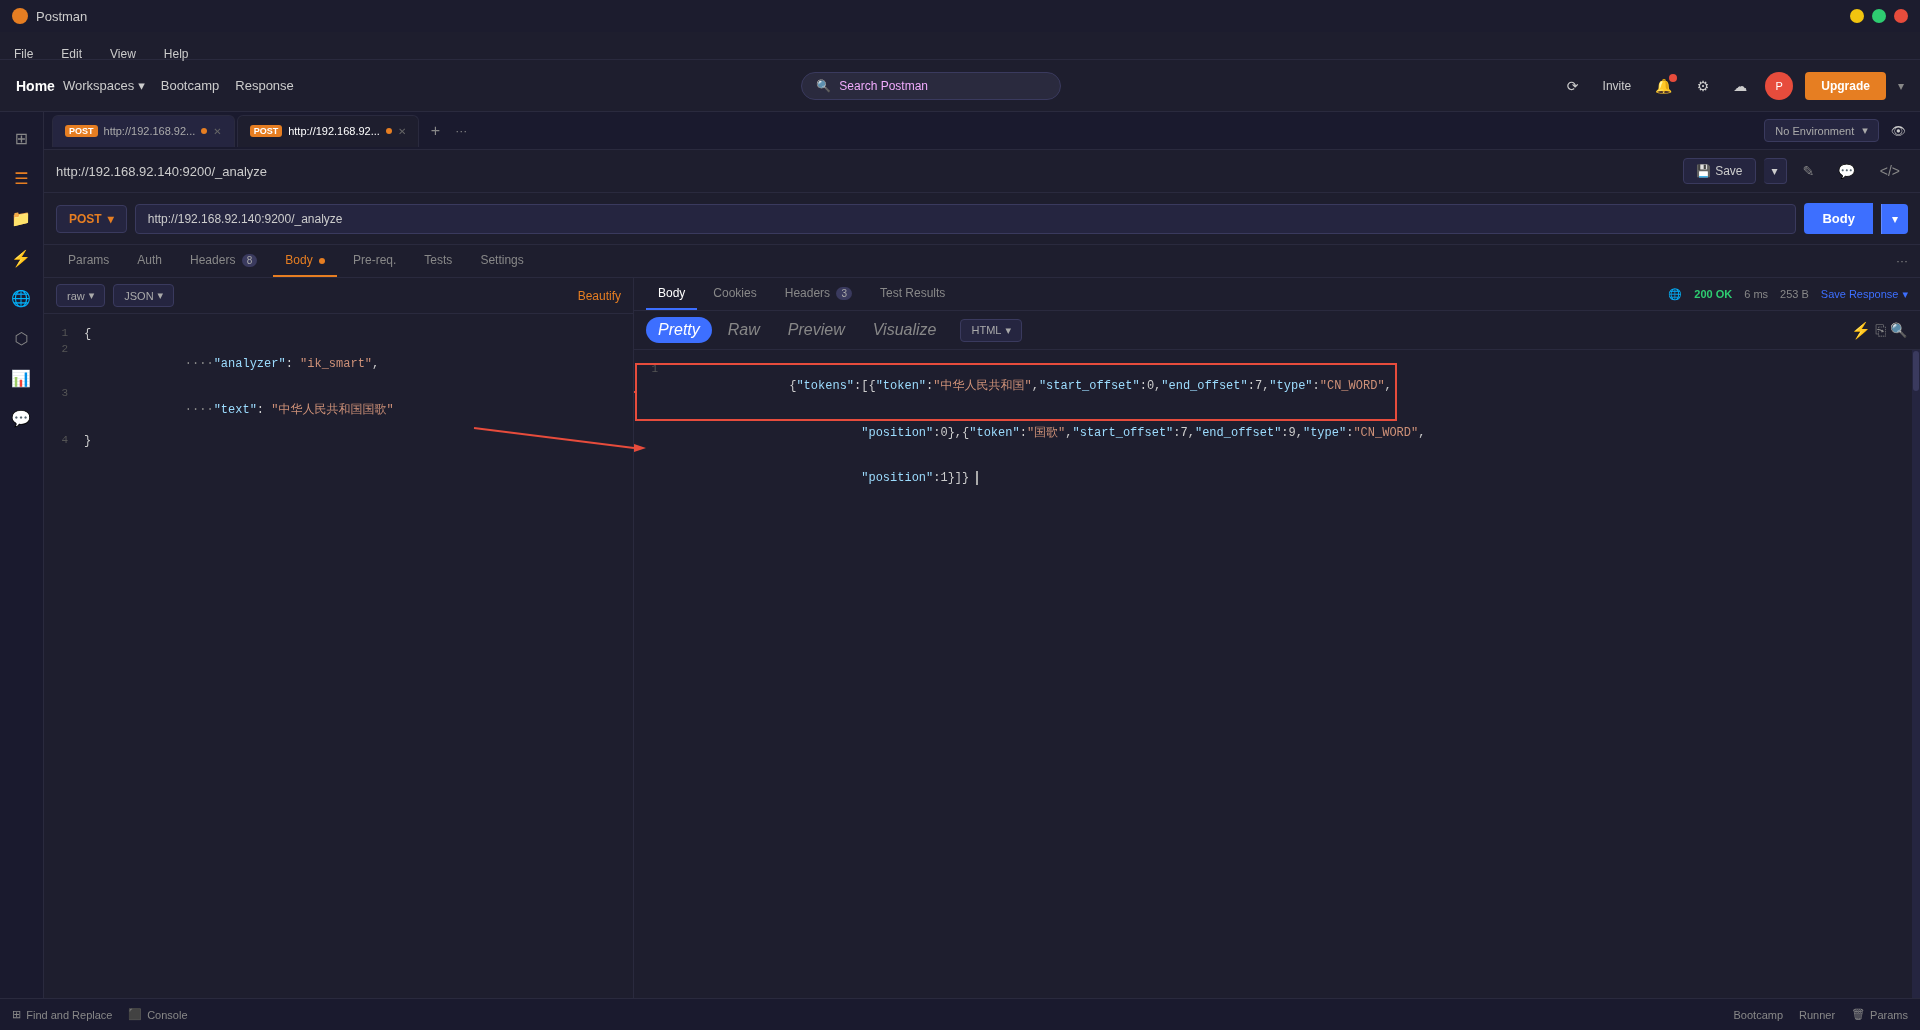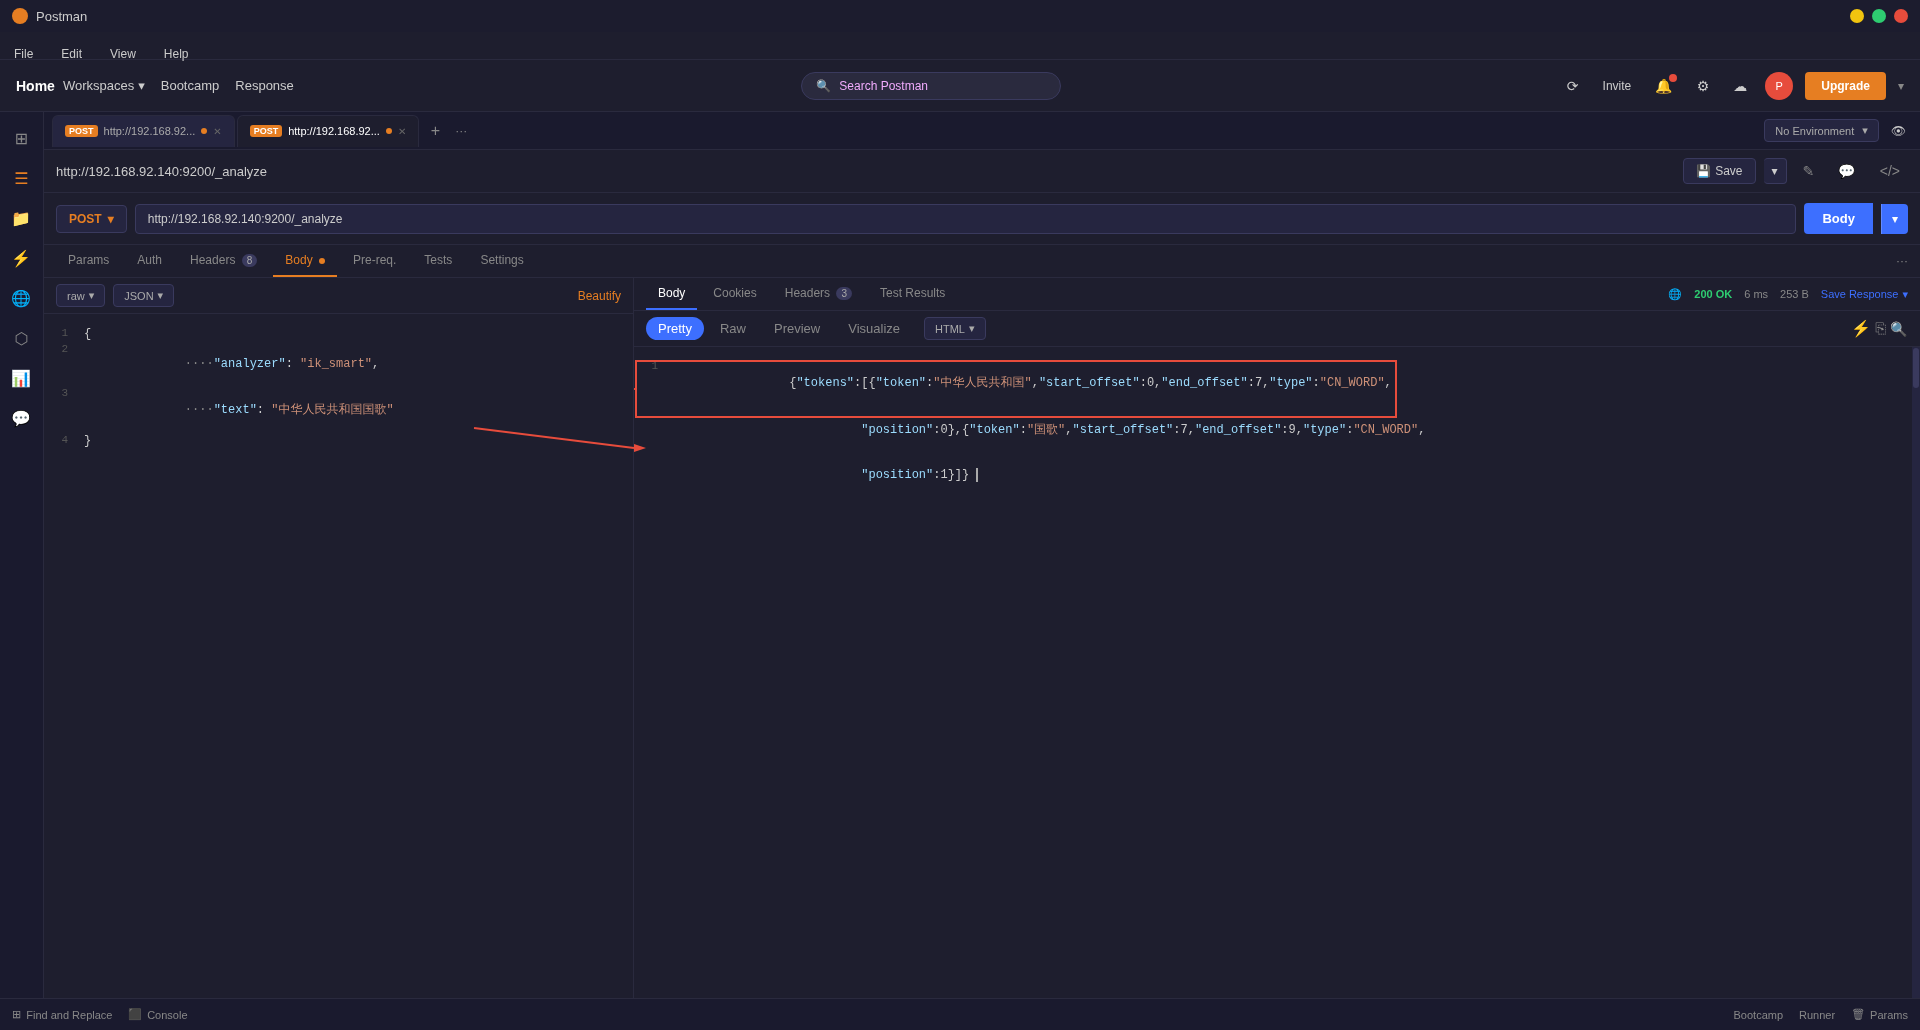--- a/index.html
+++ b/index.html
@@ -283,24 +283,25 @@
       display: flex;
       align-items: center;
       padding: 6px 12px;
       gap: 4px;
       border-bottom: 1px solid #2a2a3e;
     }
     .fmt-btn {
       padding: 4px 12px;
       border-radius: 20px;
       cursor: pointer;
-      font-size: 13px;
+      font-size: 16px;
       color: #888;
       border: none;
       background: none;
+      font-style: italic;
     }
     .fmt-btn.active { background: #3d6fff; color: #fff; border-radius: 20px; }
     .html-select {
       background: #252540;
       border: 1px solid #3a3a5e;
       border-radius: 4px;
       padding: 4px 10px;
       color: #aaa;
       font-size: 11px;
       cursor: pointer;

